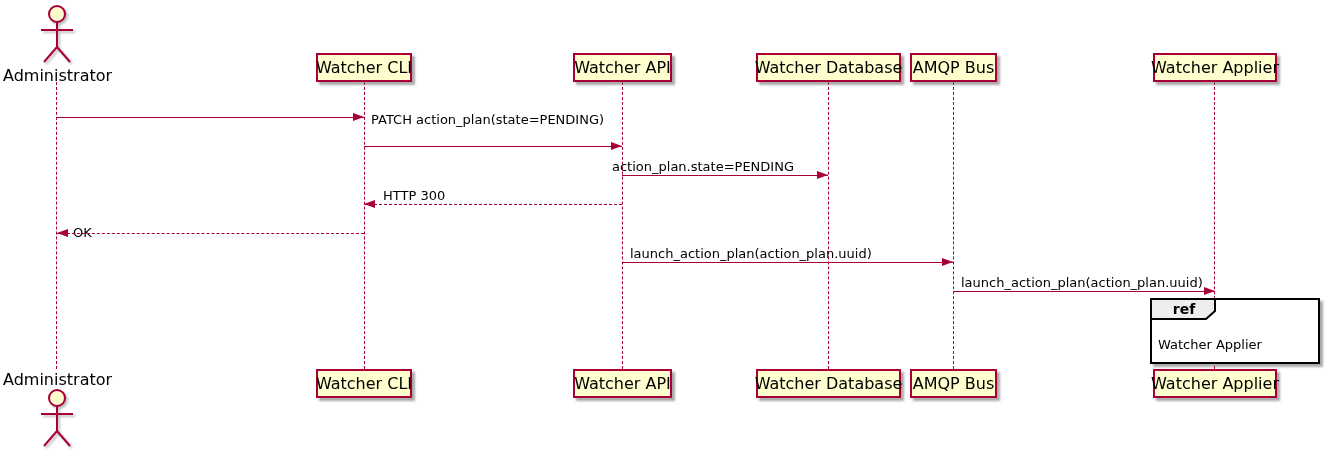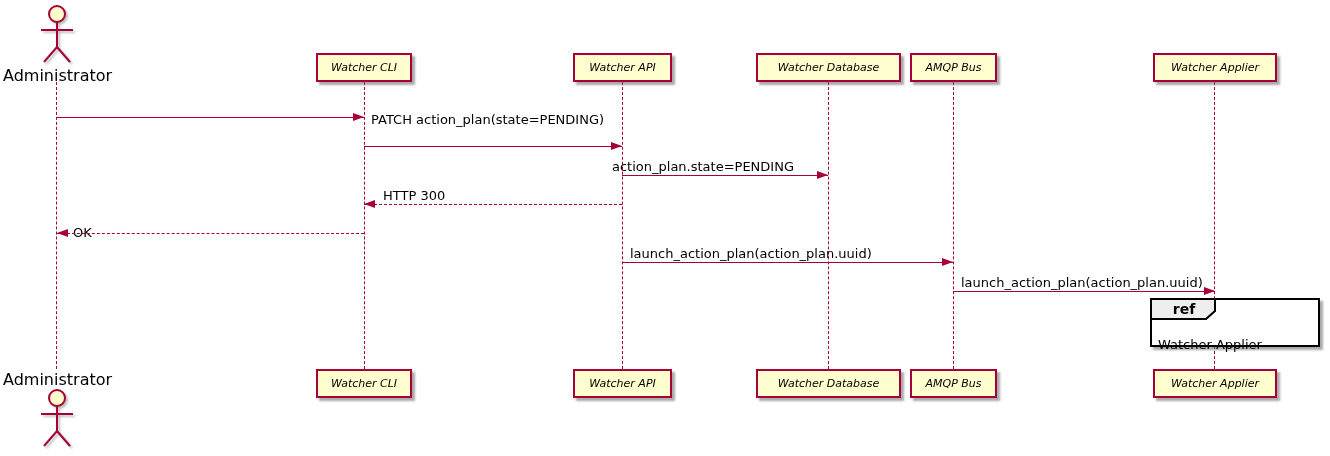--- a/index.html
+++ b/index.html
@@ -9,37 +9,37 @@
   }
   .lifeline{
     position:absolute;top:82px;height:287px;width:0;
     border-left:1px dashed #A80036;
   }
   .pbox{
     position:absolute;height:29px;box-sizing:border-box;
     background:#FEFECE;border:2px solid #A80036;
     box-shadow:3px 3px 2px rgba(100,100,100,0.55);
     display:flex;align-items:center;justify-content:center;
-    font-size:11px;white-space:nowrap;font-style:italic;
+    font-size:16px;white-space:nowrap;
   }
   .actor-label{
     position:absolute;font-size:16px;text-align:right;white-space:nowrap;
   }
   .actor-svg{position:absolute;filter:drop-shadow(2.5px 2.5px 1px #bdbdbd);}
   .msg-label{
     position:absolute;font-size:13px;height:15px;line-height:15px;white-space:nowrap;
   }
   .msg-line{position:absolute;height:0;}
   .msg-line.solid{border-top:1px solid #A80036;}
   .msg-line.dashed{border-top:1px dashed #A80036;}
   .arrow{position:absolute;width:0;height:0;border-top:4px solid transparent;border-bottom:4px solid transparent;}
   .arrow.right{border-left:11px solid #A80036;}
   .arrow.left{border-right:11px solid #A80036;}
   .ref-box{
-    position:absolute;left:1150px;top:298px;width:170px;height:49px;box-sizing:border-box;
+    position:absolute;left:1150px;top:298px;width:170px;height:66px;box-sizing:border-box;
     background:#FFFFFF;border:2px solid #000;
     box-shadow:3px 3px 2px rgba(100,100,100,0.55);
   }
   .ref-tab{position:absolute;left:-2px;top:-2px;}
   .ref-keyword{
     position:absolute;left:10px;top:0px;width:44px;text-align:center;
     font-size:14px;font-weight:bold;height:19px;line-height:19px;
   }
   .ref-text{position:absolute;left:6px;font-size:13px;height:16px;line-height:16px;white-space:nowrap;}
 </style>

